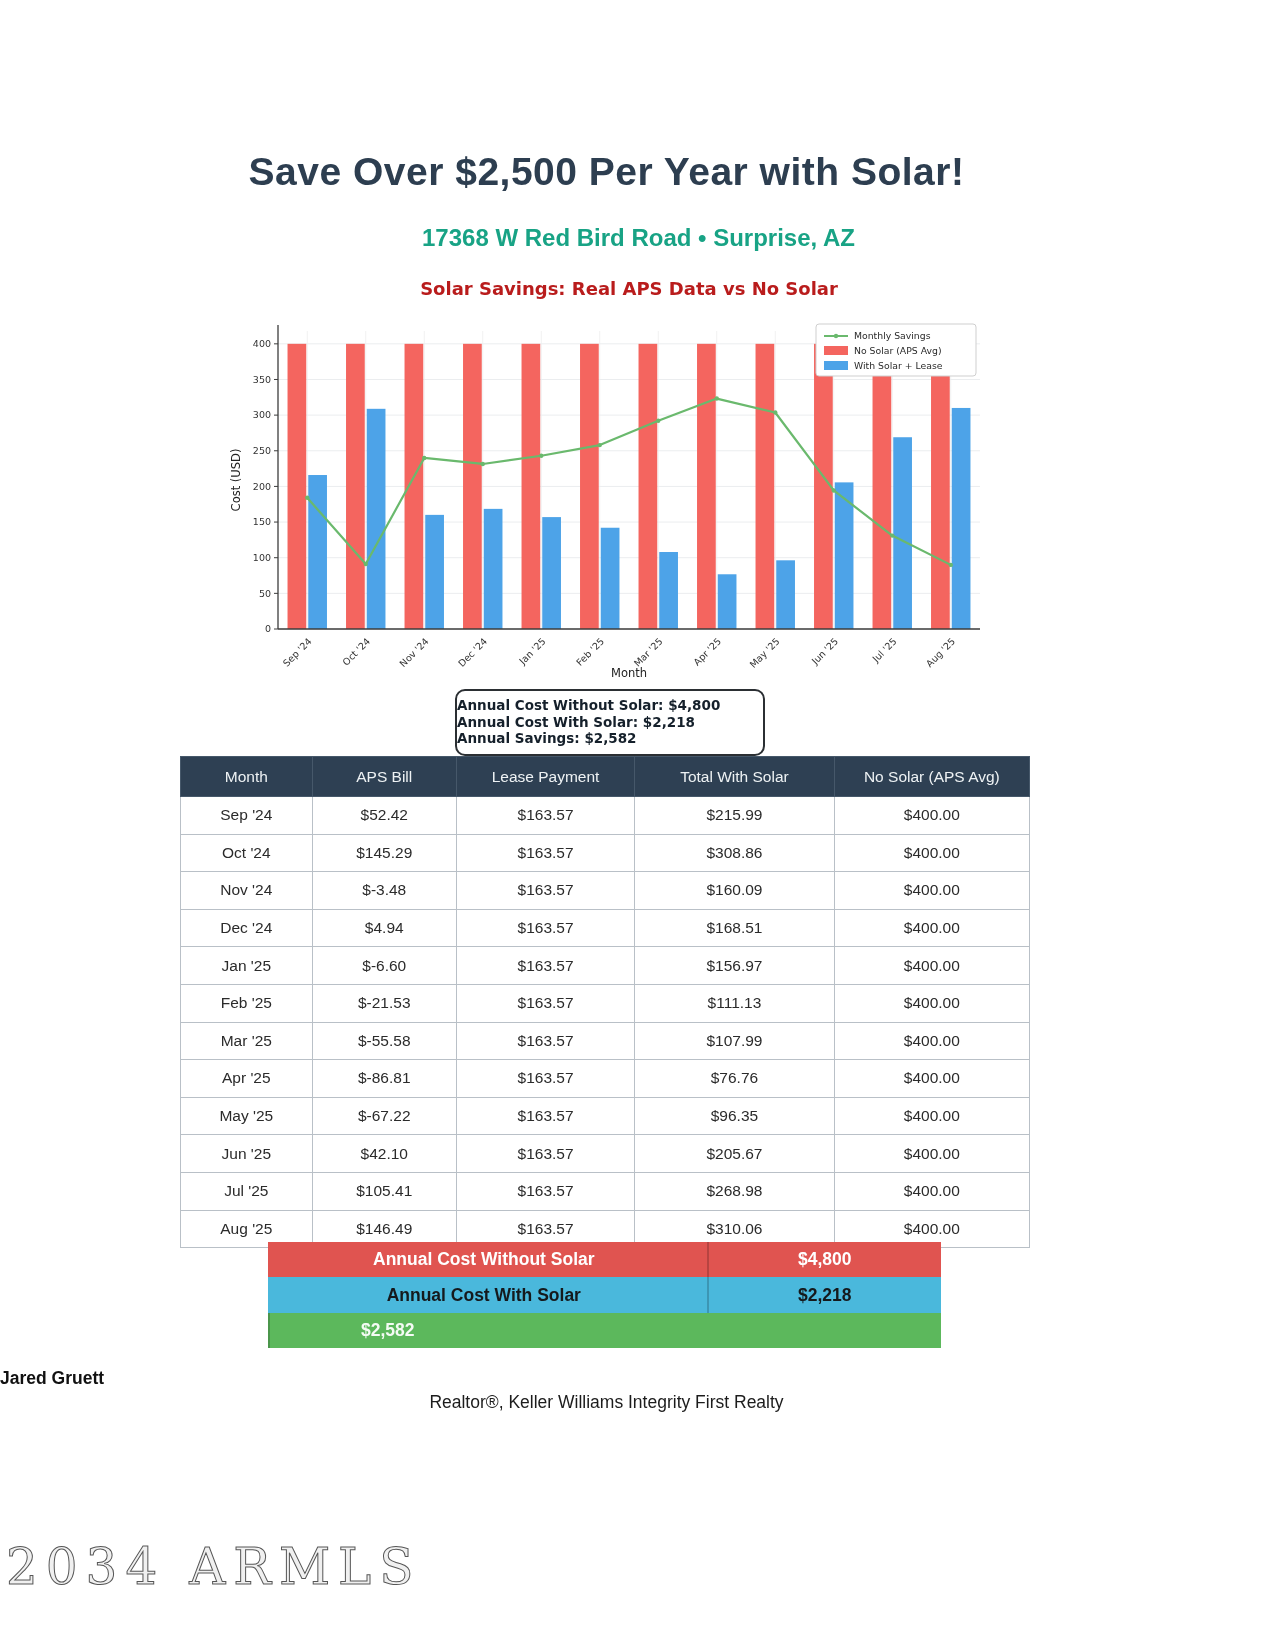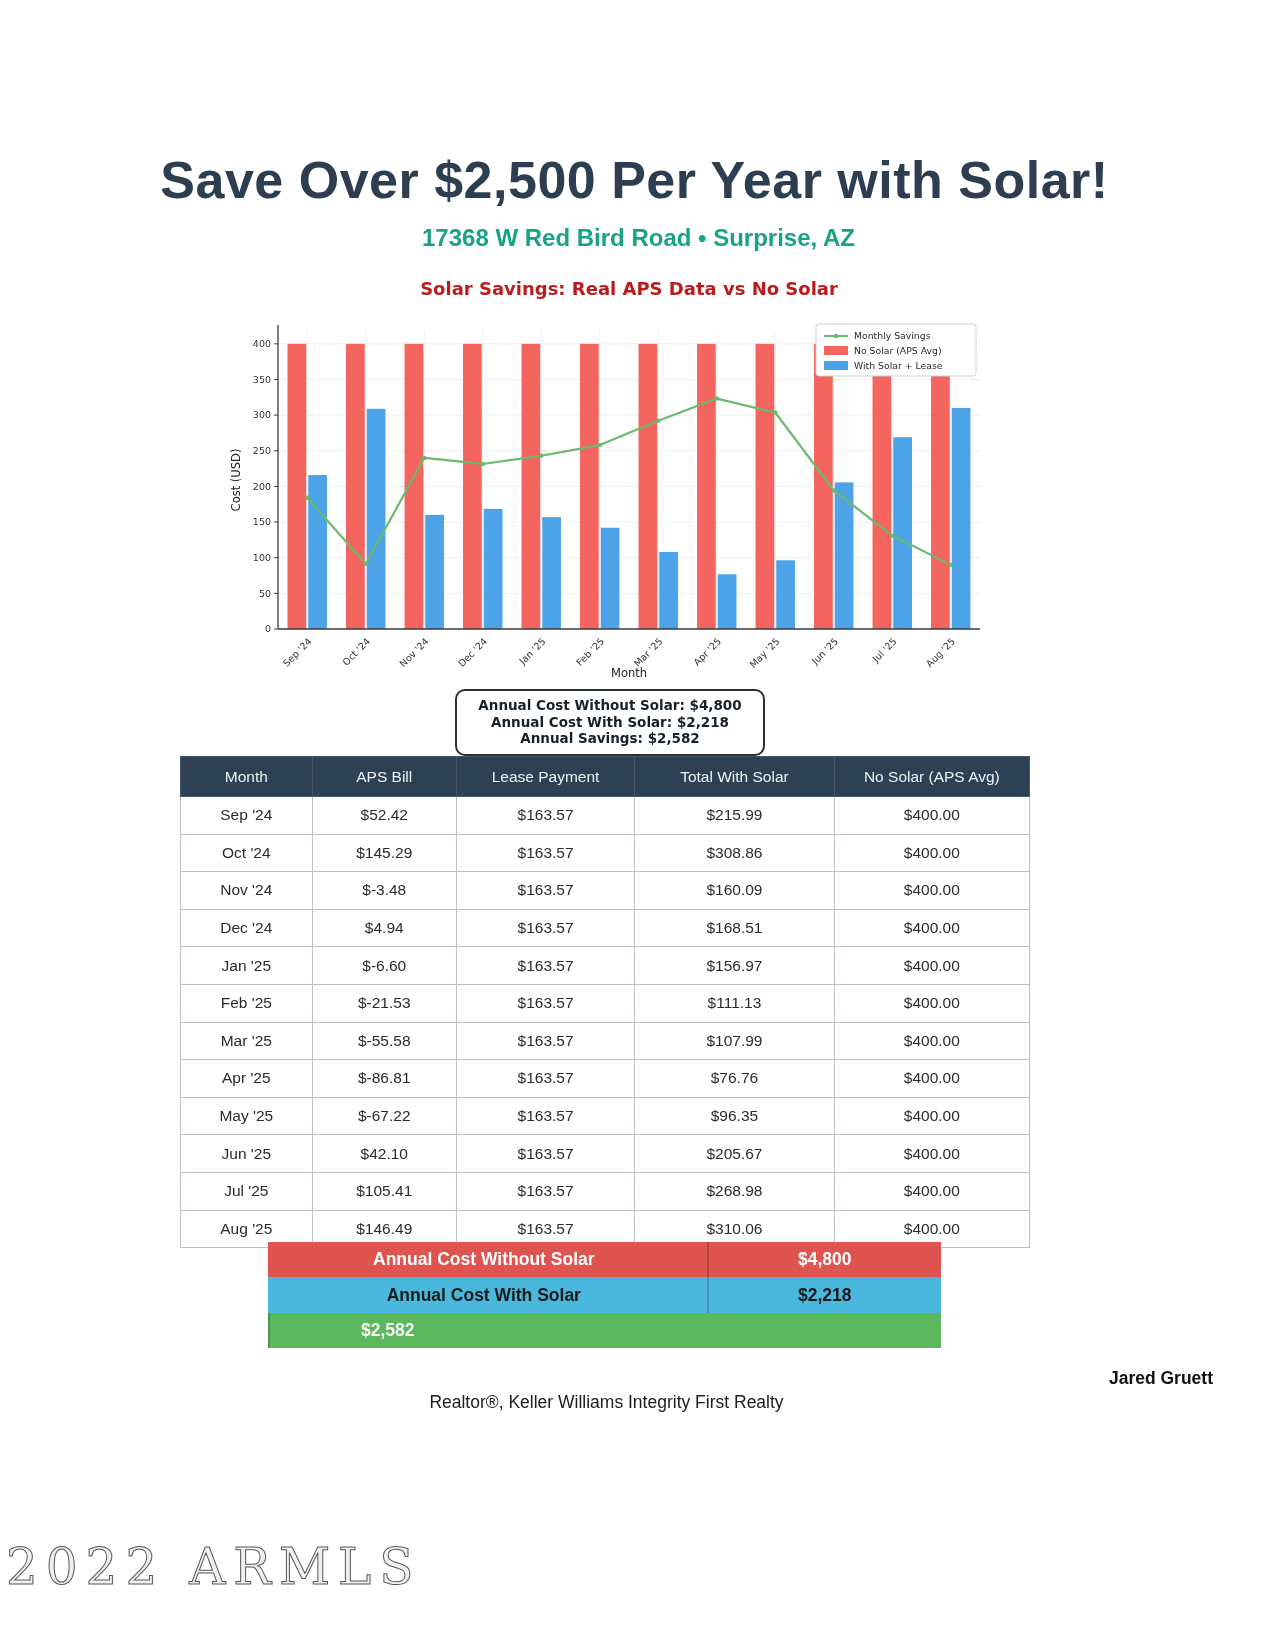--- a/index.html
+++ b/index.html
@@ -2,59 +2,58 @@
 <html><head>
 <meta charset="utf-8">
 <style>
   html,body { margin:0; padding:0; background:#ffffff; }
   .page {
     position:relative; width:1275px; height:1650px; background:#ffffff;
     font-family:"Liberation Sans", sans-serif; overflow:hidden;
   }
   .page-title {
     position:absolute; left:0; top:150px; width:1213px; margin:0;
-    text-align:center; font-size:52px; font-weight:bold; color:#2d3e50;
+    text-align:center; font-size:39px; font-weight:bold; color:#2d3e50;
     letter-spacing:0.5px;
-    padding-left:28px;
   }
   .property-address {
     position:absolute; left:0; top:224px; width:1213px; margin:0;
     text-align:center; font-size:24px; font-weight:bold; color:#18a385;padding-left:32px;
   }
   .chart-wrap { position:absolute; left:228px; top:278px; width:765px; height:400px; }
   .chart-title {
     margin:0 0 16px 50px; width:702px; text-align:center;
     font-family:"DejaVu Sans", sans-serif; font-size:18px; font-weight:bold; color:#b91c1c;
   }
   .chart-svg { display:block; font-family:"DejaVu Sans", sans-serif; }
   .summary-box {
     position:absolute; left:455px; top:689px; width:306px;
     border:2px solid #2b2f33; border-radius:10px; background:#ffffff;
-    text-align:center; padding:6px 0 7px 0;
+    padding:6px 0 7px 0;
     font-family:"DejaVu Sans", sans-serif; font-size:13.5px; font-weight:bold;
     color:#15202b; line-height:16.5px;
   }
   .data-table {
     position:absolute; left:180px; top:756px; width:850px;
     border-collapse:collapse; table-layout:fixed;
     font-size:15.5px; color:#2b2b2b; text-align:center;
   }
   .data-table th {
     background:#2e4053; color:#eef2f4; font-weight:normal;
     height:37px; border:1px solid #46586a;
   }
   .data-table td {
     height:34.6px; border:1px solid #b9c0c7; background:#ffffff;
   }
   .totals { position:absolute; left:268px; top:1242px; width:673px; font-weight:bold; font-size:17.5px; }
   .totals-row { display:flex; height:35.4px; align-items:stretch;gap:7px; }
   .totals-label { width:65%; display:flex; align-items:center; justify-content:center; }
   .totals-value { width:35%; display:flex; align-items:center; justify-content:center; border-left:2px solid rgba(0,0,0,0.18); }
   .footer-name {
-    position:absolute; left:0; top:1368px; width:1213px; text-align:right;
+    position:absolute; left:0; top:1368px; width:1213px; text-align:left;
     font-size:17.5px; font-weight:bold; color:#111111; margin:0;
   }
   .footer-title {
     position:absolute; left:0; top:1392px; width:1213px; text-align:center;
     font-size:17.5px; color:#1c1c1c; margin:0;
   }
   .watermark {
     position:absolute; left:6px; top:1538px;
     font-family:"DejaVu Serif", serif; font-size:50px; letter-spacing:8px;
     color:rgba(40,40,40,0.07); -webkit-text-stroke:1px rgba(45,45,45,0.8);
@@ -310,15 +309,15 @@
         <div class="totals-value">$2,218</div>
       </div>
       <div class="totals-row" style="background: rgb(92, 184, 92); color: rgb(244, 251, 244);">
         <div class="totals-value">$2,582</div>
       </div>
     </div>
 
   <p class="footer-name">Jared Gruett</p>
   <p class="footer-title">Realtor®, Keller Williams Integrity First Realty</p>
 
-  <div class="watermark">2022 ARMLS</div>
+  <div class="watermark">2034 ARMLS</div>
 
 </div>
 
 </body></html>

